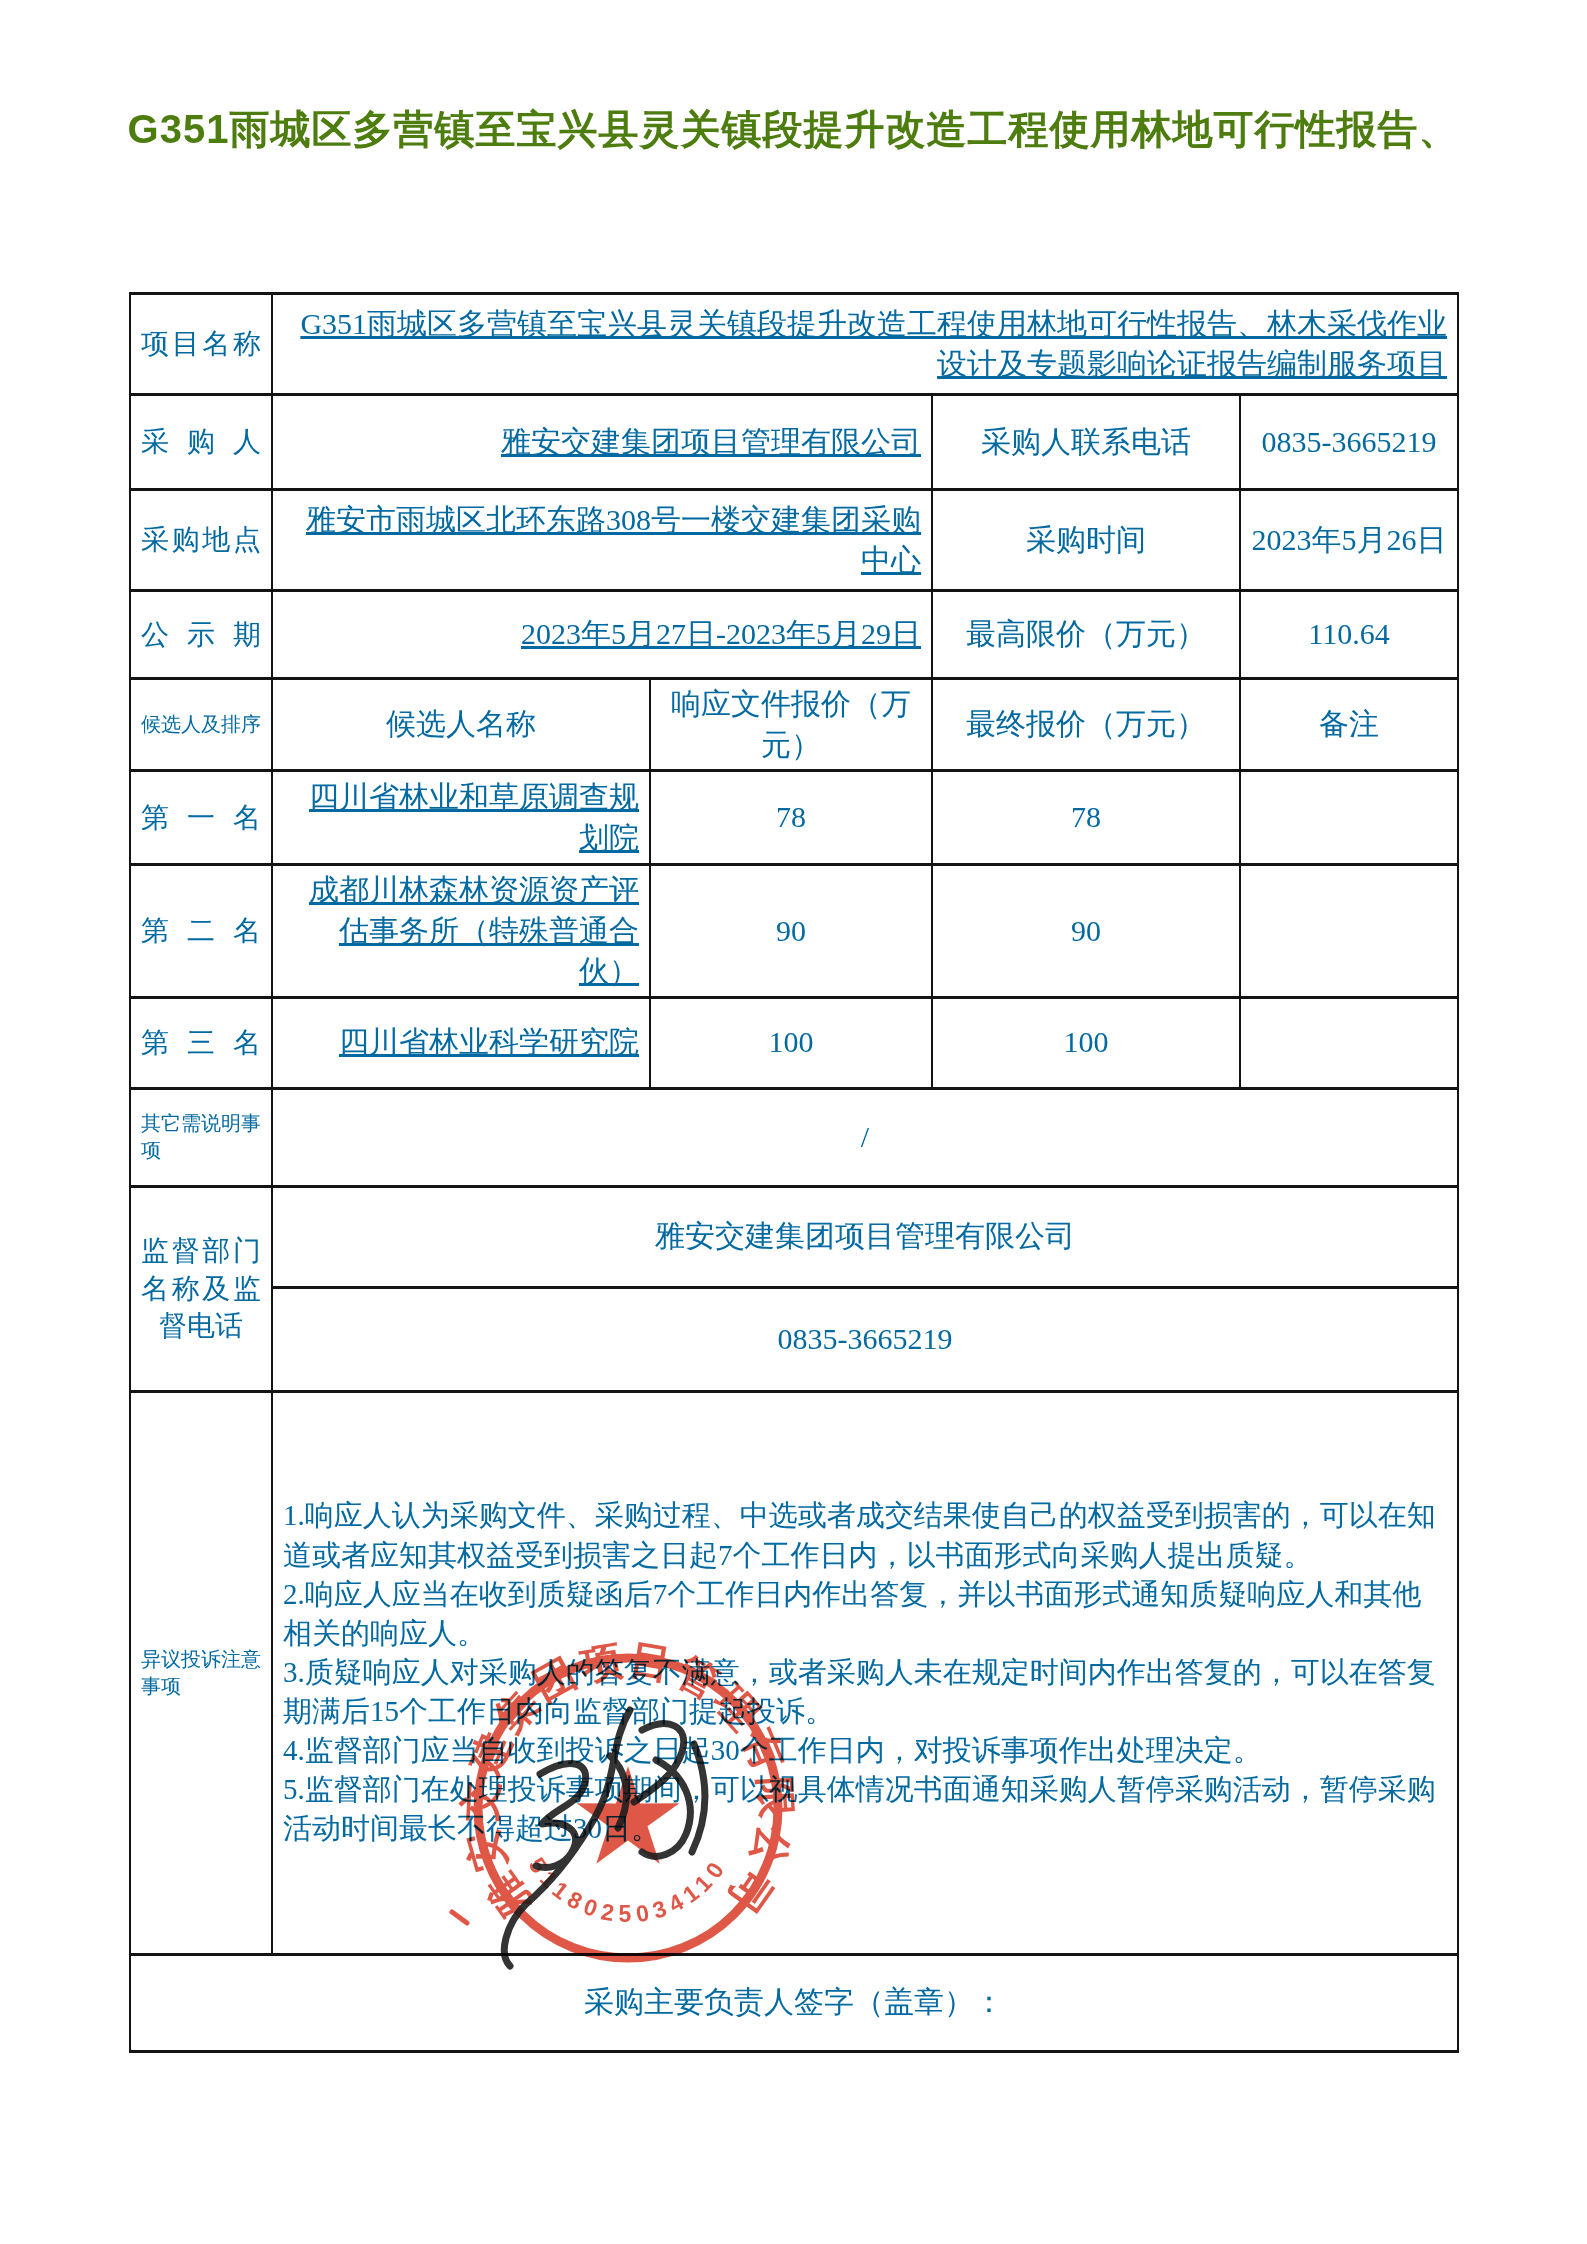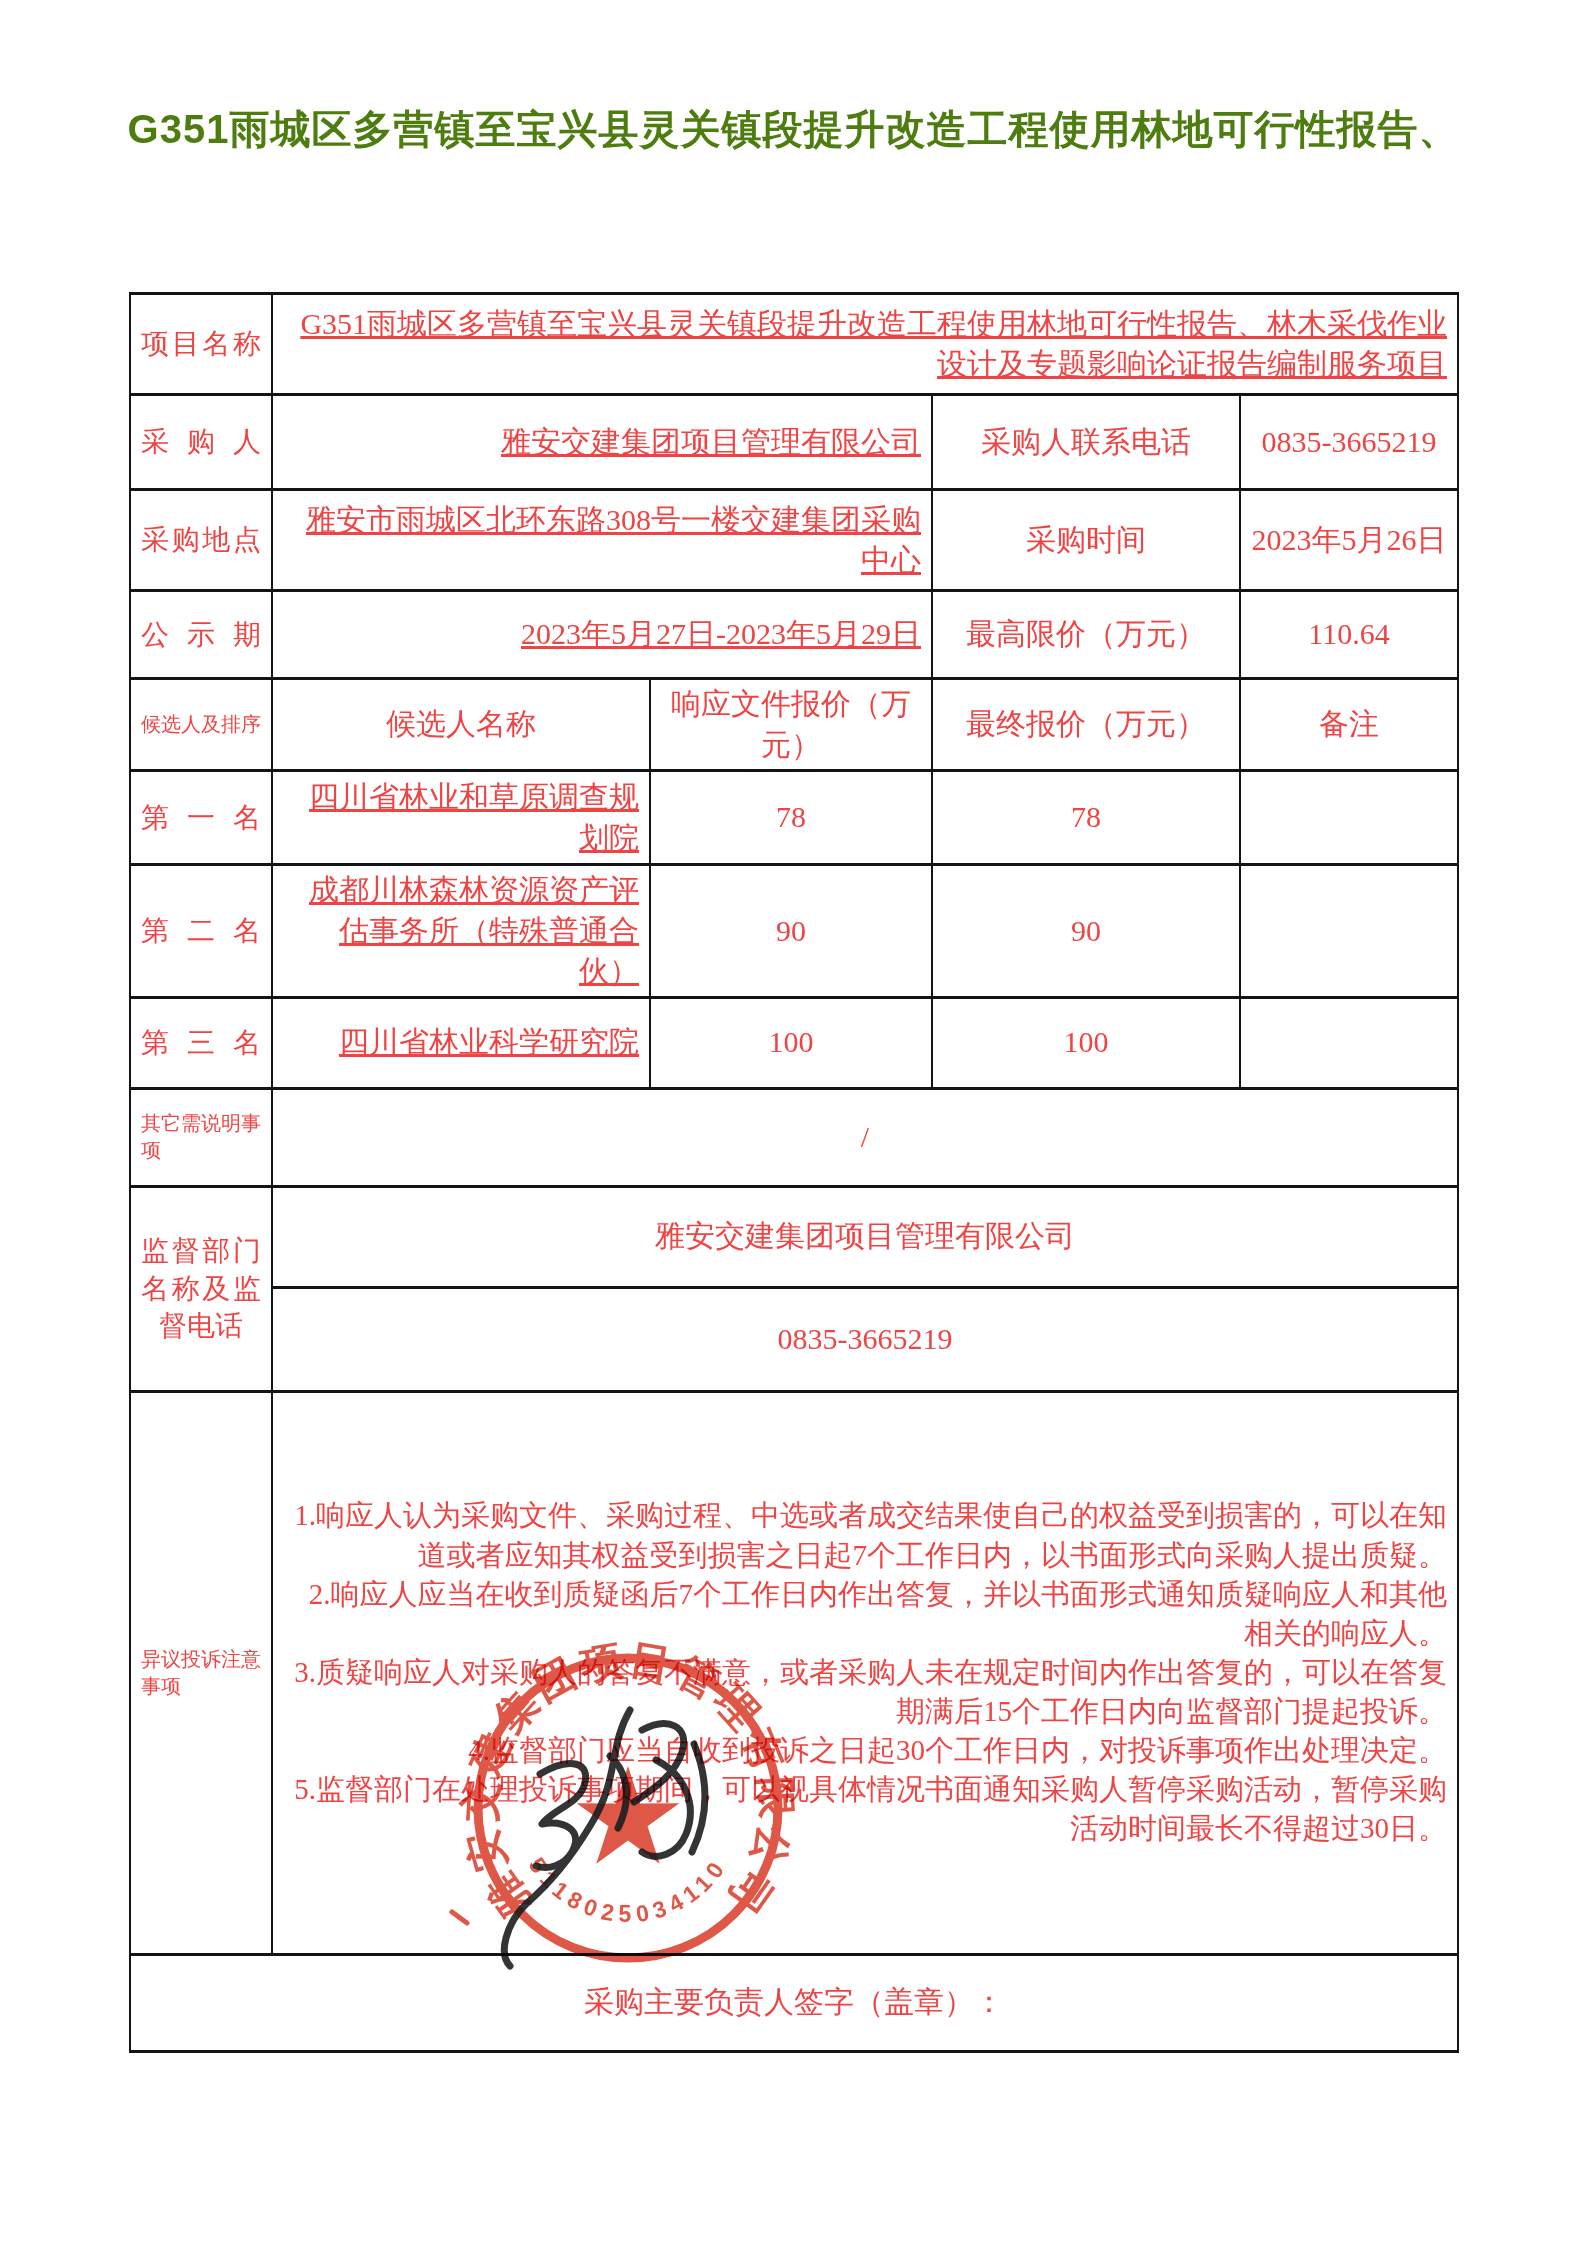--- a/index.html
+++ b/index.html
@@ -12,21 +12,21 @@
   .doc-title{
     position:absolute;top:100px;left:0;width:1587px;
     text-align:center;font-family:"Liberation Sans","DejaVu Sans",sans-serif;
     font-weight:bold;font-size:40px;line-height:58px;color:#4d7c0f;
     letter-spacing:1px;
   }
   
   table.result{
     position:absolute;left:129px;top:292px;width:1328px;
     border-collapse:collapse;table-layout:fixed;
-    font-size:30px;color:#ef4444;
+    font-size:30px;color:#0369a1;
   }
   table.result td{
     border-left:2px solid #141414;border-right:2px solid #141414;
     border-top:3px solid #141414;border-bottom:3px solid #141414;
     padding:4px 10px;vertical-align:middle;line-height:1.35;
     overflow:hidden;
   }
   td.lab{
     font-size:28px;padding:4px 12px;
     text-align:justify;text-align-last:justify;
@@ -36,21 +36,21 @@
     text-align:justify;text-align-last:left;word-break:break-all;
   }
   td.lab-wrap-c{
     font-size:28px;padding:4px 12px;
     text-align:justify;text-align-last:center;word-break:break-all;
   }
   td.vl{text-align:right;padding-left:14px;word-break:break-all;text-decoration:underline;}
   td.vc{text-align:center;}
   td.notes{
     vertical-align:top;padding:68px 16px 10px 13px;
-    font-size:29px;line-height:1.56;text-align:right;word-break:break-all;
+    font-size:29px;line-height:1.56;text-align:left;word-break:break-all;
   }
   td.sig{
     text-align:center;padding-left:10px;font-size:30px;
   }
   
   .stamp{
     position:absolute;left:428px;top:1608px;width:400px;height:400px;
     mix-blend-mode:multiply;pointer-events:none;
   }
 </style>

